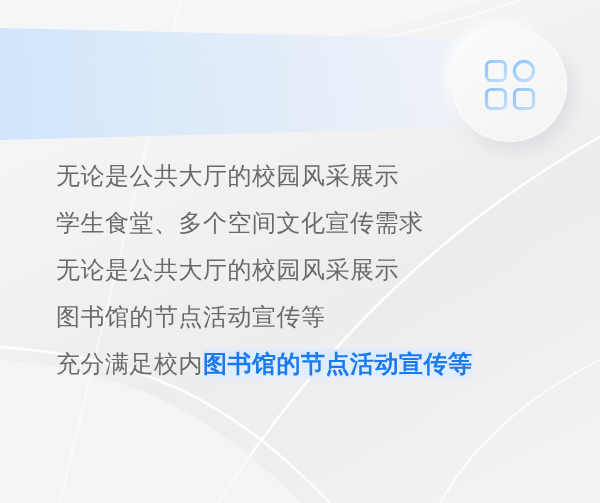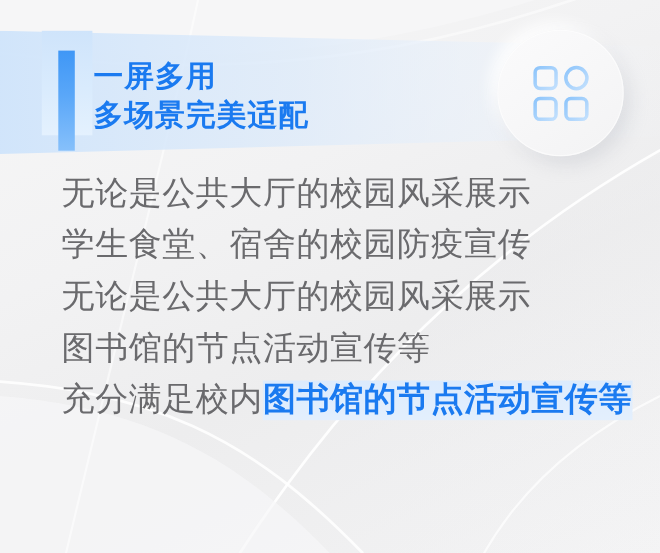--- a/index.html
+++ b/index.html
@@ -98,21 +98,21 @@
   
   .body-copy {
     position: absolute;
     left: 56px;
     top: 152px;
     width: 520px;
   }
   .copy-line {
     height: 47px;
     line-height: 47px;
-    font-size: 30px;
+    font-size: 24px;
     color: #6a6a6d;
     white-space: nowrap;
     letter-spacing: 0.5px;
   }
   .hl {
     color: #1a7af0;
     font-weight: bold;
     background: linear-gradient(180deg, #dcebfd 0%, #e3effd 100%);
     padding: 1px 0 2px 0;
   }
@@ -148,28 +148,20 @@
       <linearGradient id="bandFade" x1="0" y1="0" x2="1" y2="0">
         <stop offset="0%" stop-color="#cfe4fb" stop-opacity="0.95"></stop>
         <stop offset="45%" stop-color="#dceafa" stop-opacity="0.75"></stop>
         <stop offset="78%" stop-color="#eaf2fc" stop-opacity="0.45"></stop>
         <stop offset="100%" stop-color="#f2f5f9" stop-opacity="0.05"></stop>
       </linearGradient>
     </defs>
     <path d="M 0 0 L 600 14 L 600 96 L 0 112 Z" fill="url(#bandFade)"></path>
   </svg>
 
-  <div class="heading-wrap">
-    <div class="heading-plate"></div>
-    <div class="heading-bar"></div>
-    <div class="heading-text">
-      <div class="heading-line">一屏多用</div>
-      <div class="heading-line">多场景完美适配</div>
-    </div>
-  </div>
 
   <div class="icon-circle">
     <span>
       <svg width="52" height="52" viewBox="0 0 52 52" fill="none">
         <defs>
           <linearGradient id="icoG" x1="0" y1="0" x2="1" y2="1">
             <stop offset="0%" stop-color="#8ec5fb"></stop>
             <stop offset="100%" stop-color="#c3e0fd"></stop>
           </linearGradient>
         </defs>
@@ -179,21 +171,21 @@
         <rect x="30.5" y="30.5" width="19" height="19" rx="4.5" stroke="url(#icoG)" stroke-width="3.2" fill="none"></rect>
       </svg>
     </span>
   </div>
 
   <div class="body-copy">
     <div class="copy-line">
       <span>无论是公共大厅的校园风采展示</span>
     </div>
     <div class="copy-line">
-      <span>学生食堂、宿舍的校园防疫宣传</span>
+      <span>学生食堂、多个空间文化宣传需求</span>
     </div>
     <div class="copy-line">
       <span>无论是公共大厅的校园风采展示</span>
     </div>
     <div class="copy-line">
       <span>图书馆的节点活动宣传等</span>
     </div>
     <div class="copy-line">
       <span>充分满足校内</span><span class="hl">图书馆的节点活动宣传等</span>
     </div>

